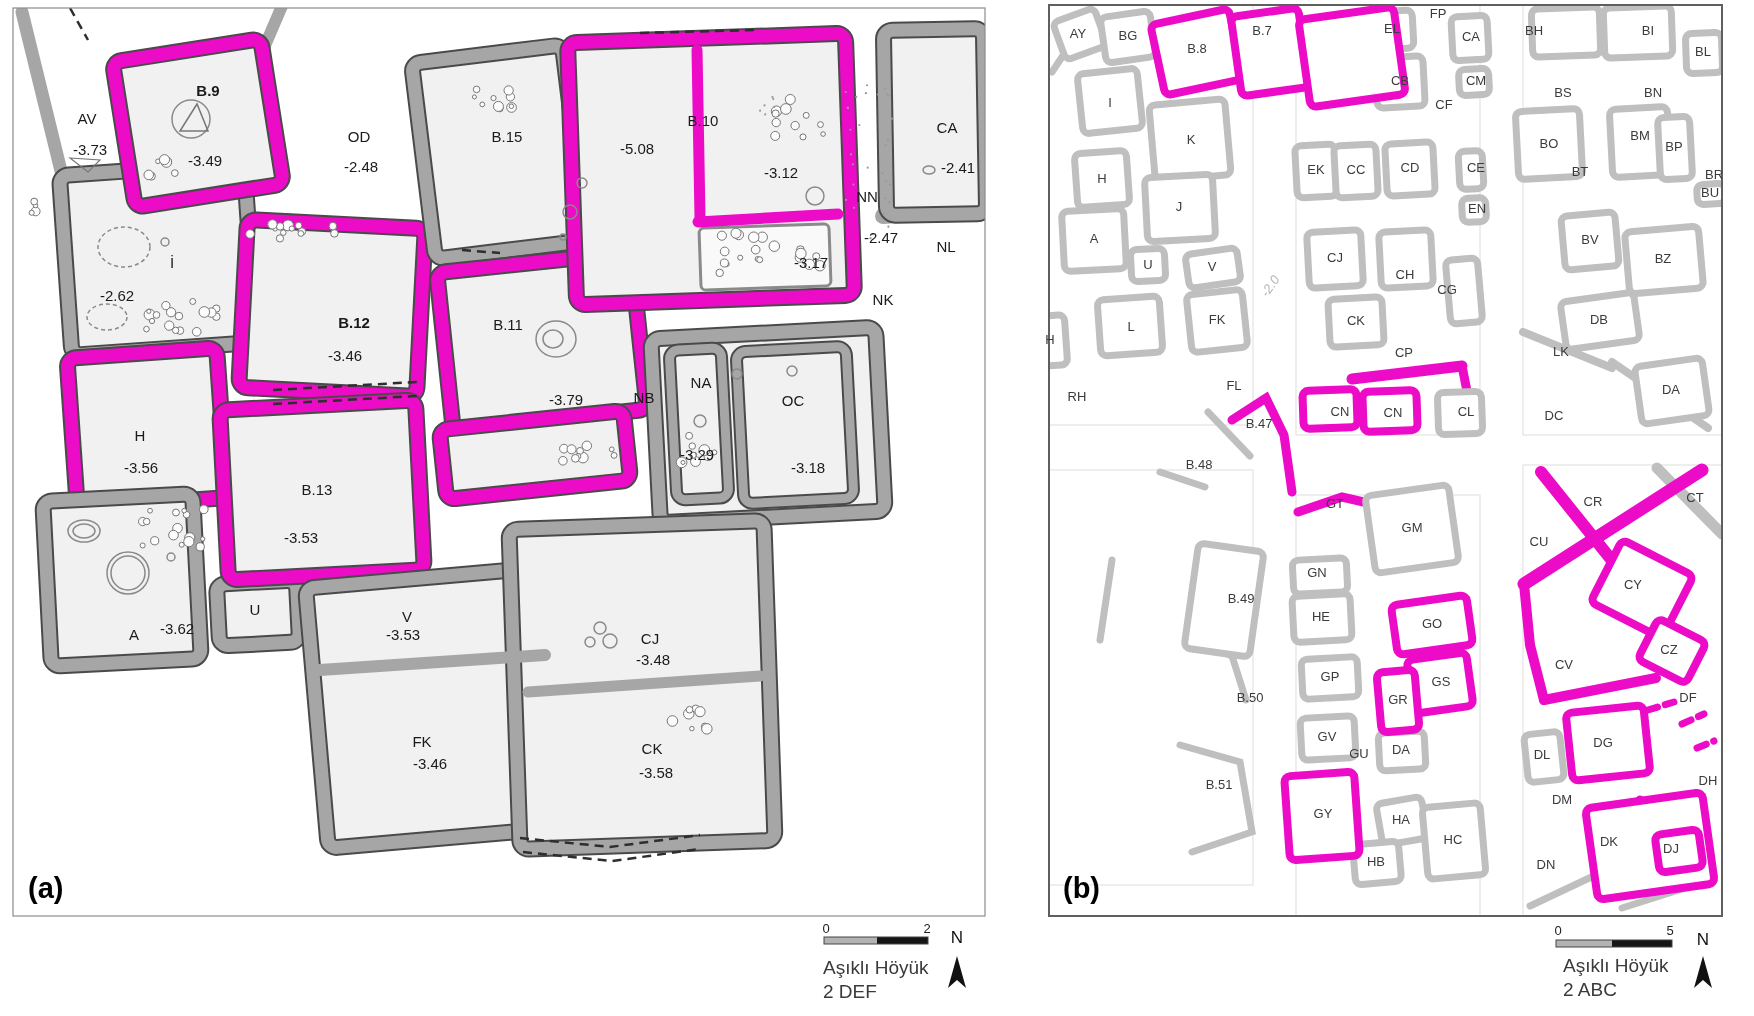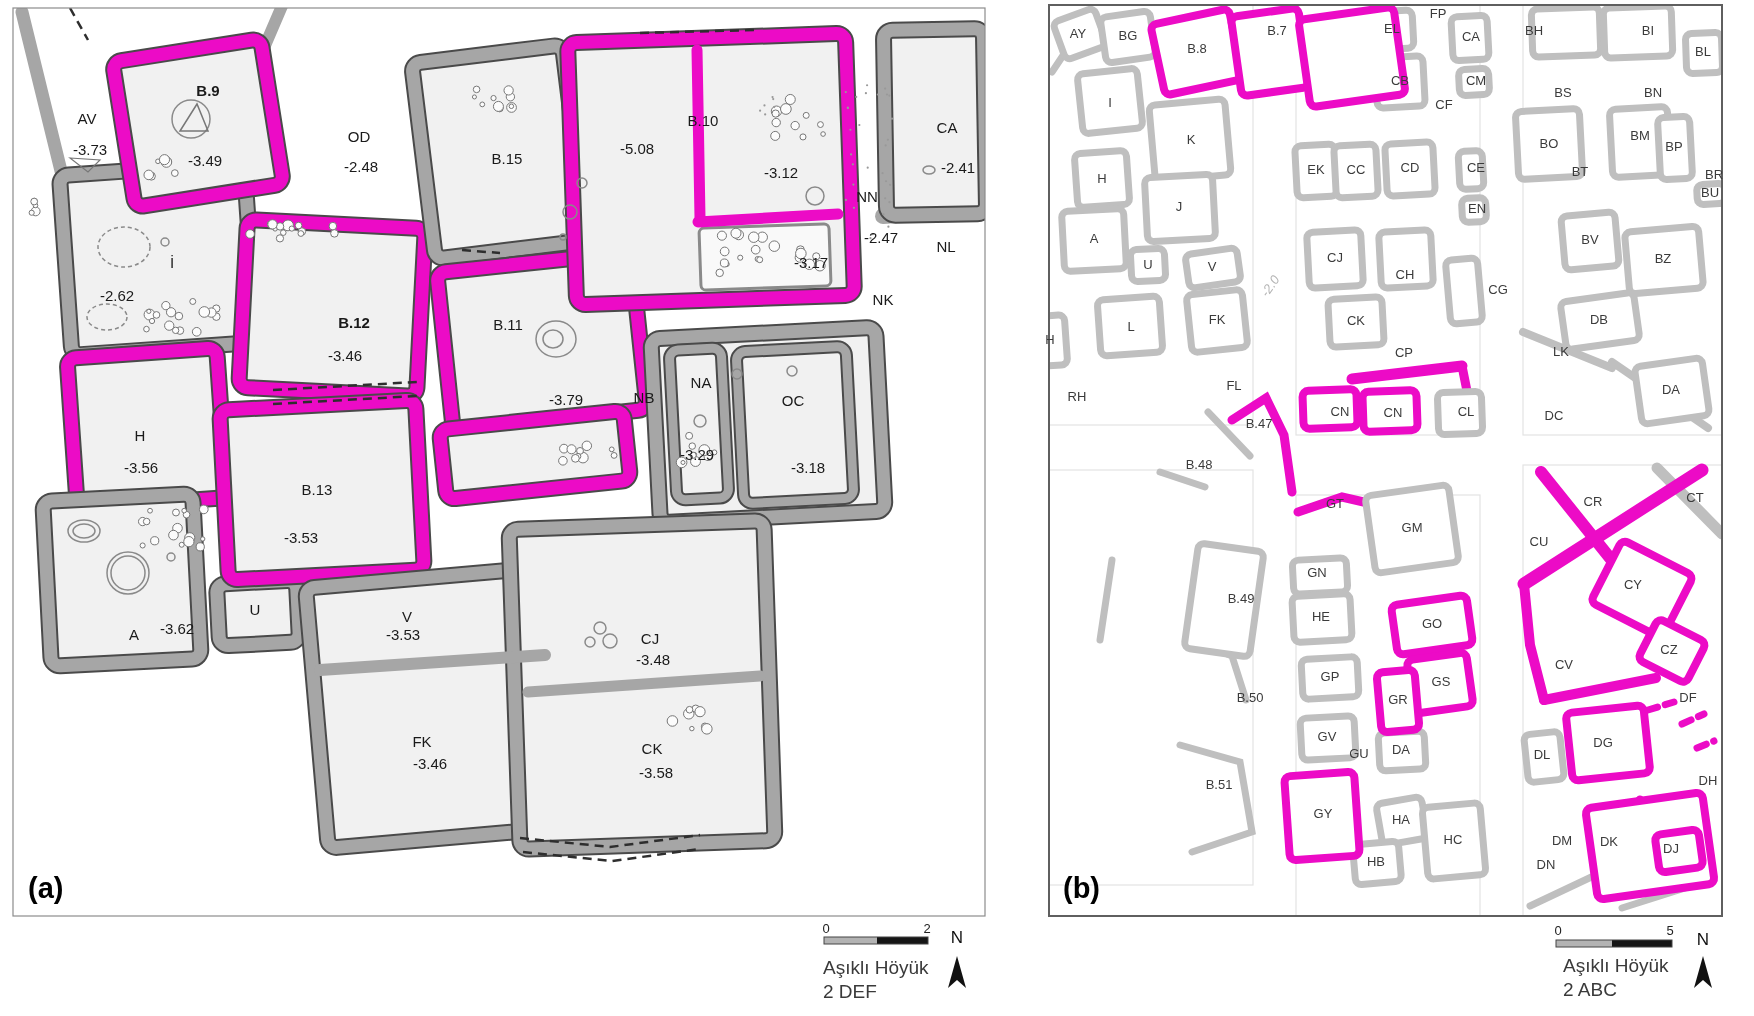--- a/index.html
+++ b/index.html
@@ -413,21 +413,21 @@
     </g>
   </svg>
 
   <div id="labelsA">
       <span class="lblA" style="left: 87px; top: 118px;">AV</span>
       <span class="lblA" style="left: 90px; top: 149px;">-3.73</span>
       <span class="lblA bold" style="left: 208px; top: 90px;">B.9</span>
       <span class="lblA" style="left: 205px; top: 160px;">-3.49</span>
       <span class="lblA" style="left: 359px; top: 136px;">OD</span>
       <span class="lblA" style="left: 361px; top: 166px;">-2.48</span>
-      <span class="lblA" style="left: 507px; top: 158px;">B.15</span>
+      <span class="lblA" style="left: 507px; top: 136px;">B.15</span>
       <span class="lblA" style="left: 637px; top: 148px;">-5.08</span>
       <span class="lblA" style="left: 703px; top: 120px;">B.10</span>
       <span class="lblA" style="left: 781px; top: 172px;">-3.12</span>
       <span class="lblA" style="left: 947px; top: 127px;">CA</span>
       <span class="lblA" style="left: 958px; top: 167px;">-2.41</span>
       <span class="lblA" style="left: 867px; top: 196px;">NN</span>
       <span class="lblA" style="left: 881px; top: 237px;">-2.47</span>
       <span class="lblA" style="left: 946px; top: 246px;">NL</span>
       <span class="lblA" style="left: 811px; top: 262px;">-3.17</span>
       <span class="lblA" style="left: 883px; top: 299px;">NK</span>
@@ -455,30 +455,30 @@
       <span class="lblA" style="left: 430px; top: 763px;">-3.46</span>
       <span class="lblA" style="left: 650px; top: 638px;">CJ</span>
       <span class="lblA" style="left: 653px; top: 659px;">-3.48</span>
       <span class="lblA" style="left: 652px; top: 748px;">CK</span>
       <span class="lblA" style="left: 656px; top: 772px;">-3.58</span>
     </div>
   <div id="labelsB">
       <span class="lblB" style="left: 1078px; top: 33px;">AY</span>
       <span class="lblB" style="left: 1128px; top: 35px;">BG</span>
       <span class="lblB" style="left: 1197px; top: 48px;">B.8</span>
-      <span class="lblB" style="left: 1262px; top: 30px; margin-left: 15px;">B.7</span>
+      <span class="lblB" style="left: 1262px; top: 30px;">B.7</span>
       <span class="lblB" style="left: 1392px; top: 28px;">EL</span>
       <span class="lblB" style="left: 1438px; top: 13px;">FP</span>
       <span class="lblB" style="left: 1471px; top: 36px;">CA</span>
       <span class="lblB" style="left: 1400px; top: 80px;">CB</span>
       <span class="lblB" style="left: 1476px; top: 80px;">CM</span>
       <span class="lblB" style="left: 1444px; top: 104px;">CF</span>
       <span class="lblB" style="left: 1476px; top: 167px;">CE</span>
       <span class="lblB" style="left: 1477px; top: 208px;">EN</span>
-      <span class="lblB" style="left: 1498px; top: 289px;">CG</span>
+      <span class="lblB" style="left: 1447px; top: 289px;">CG</span>
       <span class="lblB" style="left: 1110px; top: 102px;">I</span>
       <span class="lblB" style="left: 1191px; top: 139px;">K</span>
       <span class="lblB" style="left: 1102px; top: 178px;">H</span>
       <span class="lblB" style="left: 1179px; top: 206px;">J</span>
       <span class="lblB" style="left: 1094px; top: 238px;">A</span>
       <span class="lblB" style="left: 1148px; top: 264px;">U</span>
       <span class="lblB" style="left: 1212px; top: 266px;">V</span>
       <span class="lblB" style="left: 1131px; top: 326px;">L</span>
       <span class="lblB" style="left: 1050px; top: 339px;">H</span>
       <span class="lblB" style="left: 1217px; top: 319px;">FK</span>
@@ -535,21 +535,21 @@
       <span class="lblB" style="left: 1593px; top: 501px;">CR</span>
       <span class="lblB" style="left: 1695px; top: 497px;">CT</span>
       <span class="lblB" style="left: 1539px; top: 541px;">CU</span>
       <span class="lblB" style="left: 1633px; top: 584px;">CY</span>
       <span class="lblB" style="left: 1564px; top: 664px;">CV</span>
       <span class="lblB" style="left: 1669px; top: 649px;">CZ</span>
       <span class="lblB" style="left: 1688px; top: 697px;">DF</span>
       <span class="lblB" style="left: 1603px; top: 742px;">DG</span>
       <span class="lblB" style="left: 1542px; top: 754px;">DL</span>
       <span class="lblB" style="left: 1708px; top: 780px;">DH</span>
-      <span class="lblB" style="left: 1562px; top: 799px; margin-top: 41px;">DM</span>
+      <span class="lblB" style="left: 1562px; top: 799px;">DM</span>
       <span class="lblB" style="left: 1609px; top: 841px;">DK</span>
       <span class="lblB" style="left: 1671px; top: 848px;">DJ</span>
       <span class="lblB" style="left: 1546px; top: 864px;">DN</span>
     </div>
 
   <span class="tag" style="left:28px;top:872px">(a)</span>
   <span class="tag" style="left:1063px;top:872px">(b)</span>
 
   <span class="sbtick" style="left:826px;top:936px">0</span>
   <span class="sbtick" style="left:927px;top:936px">2</span>

